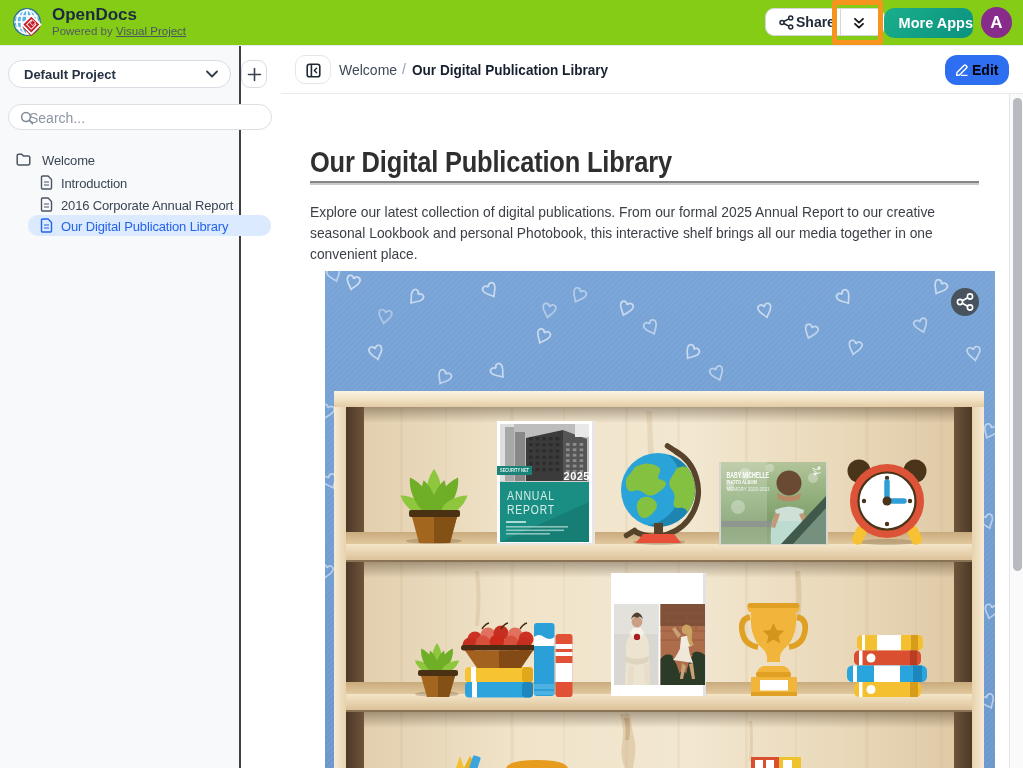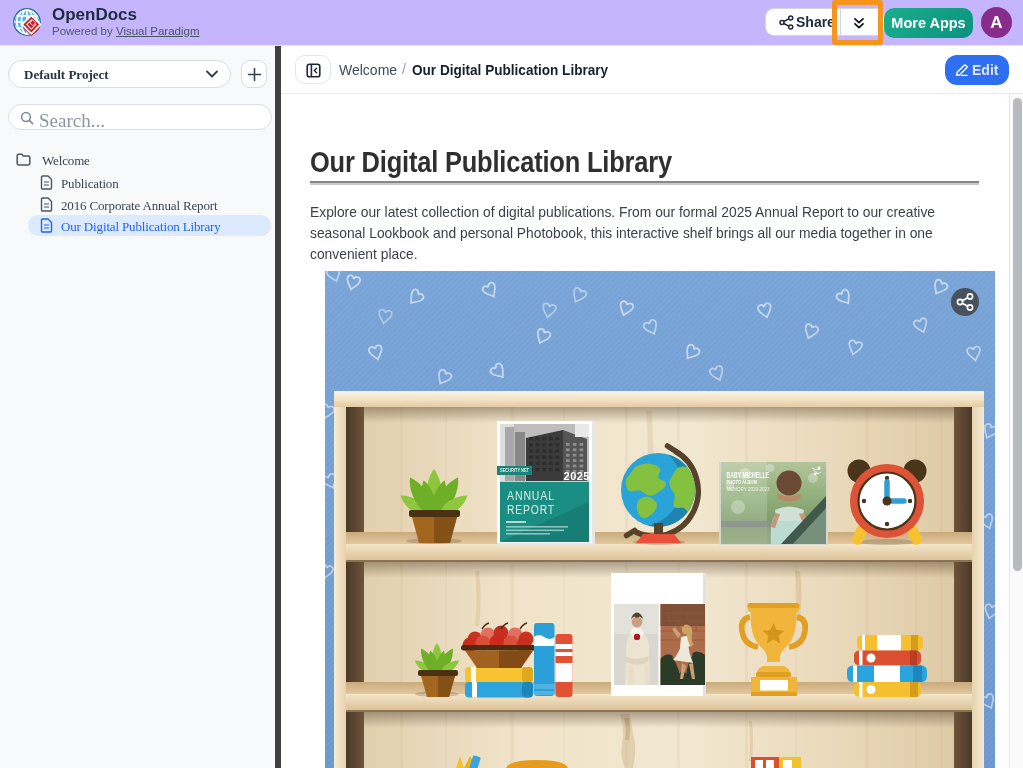--- a/index.html
+++ b/index.html
@@ -1,61 +1,61 @@
 <!DOCTYPE html>
 <html><head>
 <meta charset="utf-8">
 <style>
 * { margin:0; padding:0; box-sizing:border-box; }
 html,body { width:1023px; height:768px; overflow:hidden; background:#fff;
   font-family:"Liberation Sans", sans-serif; }
 .abs { position:absolute; }
 
-#header { position:absolute; left:0; top:0; width:1023px; height:46px; background:#c4b5fd;
+#header { position:absolute; left:0; top:0; width:1023px; height:46px; background:#84cc16;
   border-bottom:1px solid #e8eaed; z-index:30; }
 #appname { position:absolute; left:52px; top:5px; font-size:17px; font-weight:bold; color:#1d2b40; }
 #powered { position:absolute; left:52px; top:25px; font-size:11.5px; color:#505a66; }
 #powered span { text-decoration:underline; color:#4a5462; }
 
 #sharegrp { position:absolute; left:765px; top:8px; width:120px; height:28px; background:#fff;
   border:1px solid #d3d7dd; border-radius:9px; }
 #sharediv { position:absolute; left:74px; top:0; width:1px; height:26px; background:#d3d7dd; }
 #sharetxt { position:absolute; left:30px; top:5px; font-size:14px; font-weight:600; color:#1f2937; }
 
 #ring { position:absolute; left:832px; top:0px; width:51px; height:45px;
   border:5px solid #f7941e; border-radius:3px; background:transparent; z-index:40; }
 #moreapps { position:absolute; left:884px; top:8px; width:89px; height:30px; border-radius:10px;
   background:linear-gradient(135deg,#1aaf8b,#0b9180); color:#fff; font-size:14.5px; font-weight:bold;
-  text-align:center; line-height:30px; }
+  text-align:right; line-height:30px; }
 #avatar { position:absolute; left:981px; top:7px; width:31px; height:31px; border-radius:50%;
   background:#882c8c; color:#fff; font-size:17px; font-weight:bold; text-align:center; line-height:31px; }
 
-#sidebar { position:absolute; left:0; top:46px; width:281px; height:722px; background:#f8f9fb;
-  border-right:6px solid #404040;font-family:Liberation Serif, serif; }
+#sidebar { position:absolute; left:0; top:46px; width:241px; height:722px; background:#f8f9fb;
+  border-right:2px solid #404040; }
 #projsel { position:absolute; left:8px; top:14px; width:223px; height:28px; background:#fff;
   border:1px solid #d8dce2; border-radius:14px; }
 #projsel .lbl { position:absolute; left:15px; top:6px; font-size:13px; font-weight:600; color:#273244; }
 #plusbtn { position:absolute; left:241px; top:14px; width:26px; height:28px; background:#fff;
   border:1px solid #d8dce2; border-radius:9px; }
 #searchbox { position:absolute; left:8px; top:58px; width:264px; height:26px; background:#fff;
   border:1px solid #dcdfe4; border-radius:13px; }
-#searchbox .ph { position:absolute; left:30px; top:5px; font-size:19px; color:#8c95a1; }
+#searchbox .ph { position:absolute; left:20px; top:5px; font-size:14px; color:#8c95a1; }
 .trow { position:absolute; font-size:13px; letter-spacing:-0.15px; color:#3a4553; }
 .sel { position:absolute; left:28px; top:169px; width:243px; height:21px; background:#dbeafe; border-radius:10px; }
 
 #crumbbar { position:absolute; left:281px; top:46px; width:742px; height:48px; background:#fff;
   border-bottom:1px solid #e8eaed; }
 #togglebtn { position:absolute; left:14px; top:9px; width:36px; height:29px; background:#fff;
   border:1px solid #e3e6eb; border-radius:10px; }
 #bc1 { position:absolute; left:58px; top:16px; font-size:14px; color:#3f4a5a; }
 #bcslash { position:absolute; left:121px; top:15px; font-size:14px; color:#8f9cb3; }
 #bc2 { position:absolute; left:131px; top:15px; font-size:15px; font-weight:bold; color:#16202e;
   transform:scaleX(0.905); transform-origin:0 0; white-space:nowrap; }
 #editbtn { position:absolute; left:664px; top:9px; width:64px; height:30px; background:#2e6ff1;
-  border-radius:12px; color:#e5e5e5; }
+  border-radius:12px; color:#000000; }
 #editbtn .t { position:absolute; left:27px; top:7px; font-size:14px; font-weight:bold; }
 
 #content { position:absolute; left:281px; top:94px; width:742px; height:674px; background:#fff; }
 #h1 { position:absolute; left:29px; top:52px; font-size:29px; font-weight:bold; color:#2f2f2f;
   letter-spacing:-0.2px; transform:scaleX(0.877); transform-origin:0 0; white-space:nowrap; }
 #rule { position:absolute; left:29px; top:87px; width:669px; height:1px;
   border-top:2px solid #868686; border-bottom:2px solid #c9c9c9; }
 #para { position:absolute; left:29px; top:107px; font-size:15px; line-height:21px; color:#3b3f46; white-space:nowrap; transform:scaleX(0.922); transform-origin:0 0; }
 
 #sbtrack { position:absolute; left:728px; top:0px; width:14px; height:674px; background:#fafafa;
@@ -86,21 +86,21 @@
     <path d="M13.6,22.4 L21.3,30.1 L29,22.4" fill="none" stroke="#c8202a" stroke-width="3.1"></path>
     <g transform="translate(21.3,20.6) rotate(45)">
       <rect x="-6.45" y="-6.45" width="12.9" height="12.9" fill="#c8202a" stroke="#ffffff" stroke-width="1.7"></rect>
       <rect x="-3.7" y="-3.7" width="7.4" height="7.4" fill="#ffffff"></rect>
       <rect x="-2.75" y="-2.75" width="5.5" height="5.5" fill="#c8202a"></rect>
       <rect x="-2.55" y="-4.55" width="4.5" height="4.5" fill="#ffffff"></rect>
       <rect x="-2.05" y="-4.05" width="3.5" height="3.5" fill="#c8202a"></rect>
     </g>
   </svg>
   <div id="appname">OpenDocs</div>
-  <div id="powered">Powered by <span>Visual Paradigm</span></div>
+  <div id="powered">Powered by <span>Visual Project</span></div>
   <div id="sharegrp">
     <svg class="abs" style="left:13px;top:6px" width="15" height="15" viewBox="0 0 15 15">
       <g fill="none" stroke="#1f2937" stroke-width="1.5">
         <circle cx="11.7" cy="2.9" r="2"></circle>
           <circle cx="3" cy="7.5" r="2"></circle>
           <circle cx="11.7" cy="12.1" r="2"></circle>
         <path d="M4.8,6.5 L9.9,3.8 M4.8,8.5 L9.9,11.2"></path>
       </g>
     </svg>
     <div id="sharetxt">Share</div>
@@ -138,21 +138,21 @@
   </div>
 
   <svg class="abs" style="left:16px;top:107px" width="15" height="13" viewBox="0 0 15 13">
     <path d="M1.2,2.6 a1.4,1.4 0 0 1 1.4,-1.4 h3.2 l1.6,1.8 h5 a1.4,1.4 0 0 1 1.4,1.4 v6.2 a1.4,1.4 0 0 1 -1.4,1.4 h-9.8 a1.4,1.4 0 0 1 -1.4,-1.4 z" fill="none" stroke="#4b5563" stroke-width="1.5" stroke-linejoin="round"></path>
   </svg>
   <div class="trow" style="left:42px;top:107px">Welcome</div>
   <svg class="abs docic" style="left:40px;top:129px" width="13" height="15" viewBox="0 0 13 15">
     <path d="M1.5,2.2 a1.2,1.2 0 0 1 1.2,-1.2 h5.4 l3.4,3.4 v8.4 a1.2,1.2 0 0 1 -1.2,1.2 h-7.6 a1.2,1.2 0 0 1 -1.2,-1.2 z" fill="none" stroke="#4b5563" stroke-width="1.4" stroke-linejoin="round"></path>
     <path d="M4,7 h5 M4,10 h5" stroke="#4b5563" stroke-width="1.2"></path>
   </svg>
-  <div class="trow" style="left:61px;top:130px">Publication</div>
+  <div class="trow" style="left:61px;top:130px">Introduction</div>
   <svg class="abs docic" style="left:40px;top:151px" width="13" height="15" viewBox="0 0 13 15">
     <path d="M1.5,2.2 a1.2,1.2 0 0 1 1.2,-1.2 h5.4 l3.4,3.4 v8.4 a1.2,1.2 0 0 1 -1.2,1.2 h-7.6 a1.2,1.2 0 0 1 -1.2,-1.2 z" fill="none" stroke="#4b5563" stroke-width="1.4" stroke-linejoin="round"></path>
     <path d="M4,7 h5 M4,10 h5" stroke="#4b5563" stroke-width="1.2"></path>
   </svg>
   <div class="trow" style="left:61px;top:152px">2016 Corporate Annual Report</div>
   <div class="sel"></div>
   <svg class="abs" style="left:40px;top:172px;z-index:2" width="13" height="15" viewBox="0 0 13 15">
     <path d="M1.5,2.2 a1.2,1.2 0 0 1 1.2,-1.2 h5.4 l3.4,3.4 v8.4 a1.2,1.2 0 0 1 -1.2,1.2 h-7.6 a1.2,1.2 0 0 1 -1.2,-1.2 z" fill="none" stroke="#2563eb" stroke-width="1.4" stroke-linejoin="round"></path>
     <path d="M4,7 h5 M4,10 h5" stroke="#2563eb" stroke-width="1.2"></path>
   </svg>

